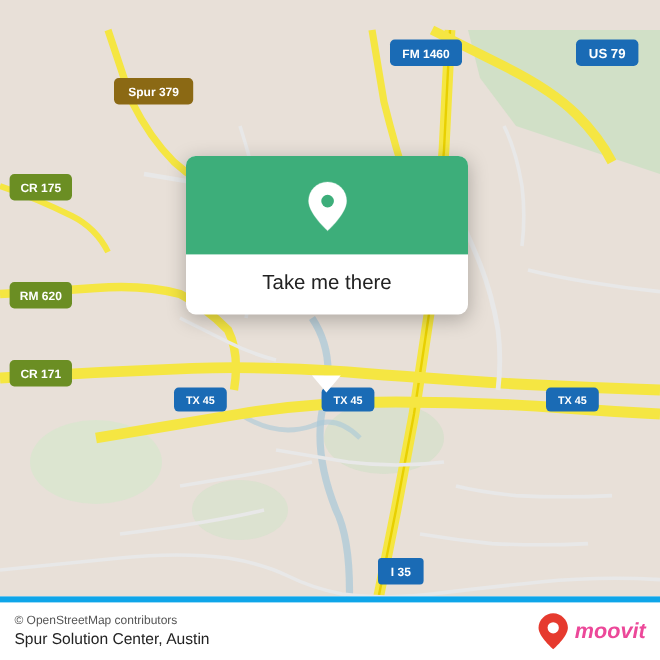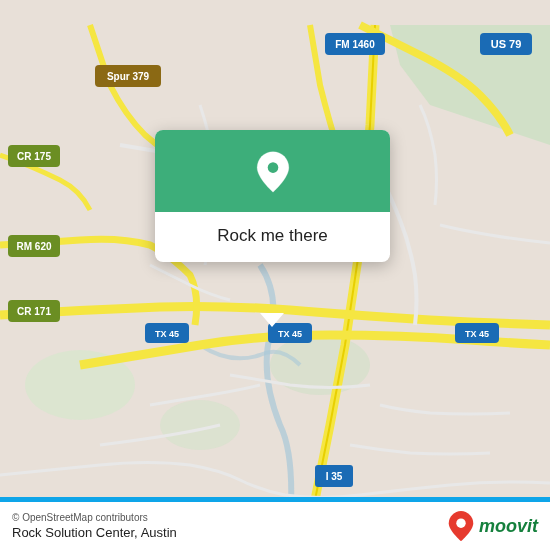--- a/index.html
+++ b/index.html
@@ -113,21 +113,21 @@
     }
 
     .moovit-pin {
       width: 28px;
       height: 32px;
     }
 
     .moovit-text {
       font-size: 18px;
       font-weight: bold;
-      color: #15803d;
+      color: #ec4899;
       font-style: italic;
     }
   </style>
 </head>
 <body>
 
 <div id="map-container">
 
   <svg class="map-svg" viewBox="0 0 550 500" xmlns="http://www.w3.org/2000/svg">
 
@@ -207,35 +207,35 @@
 
   <div class="popup-card">
     <div class="popup-card-top" style="background-color: #3dae7a;">
 
       <svg class="location-pin" viewBox="0 0 44 50" xmlns="http://www.w3.org/2000/svg">
         <path d="M22 2 C12 2 4 10 4 20 C4 32 22 48 22 48 C22 48 40 32 40 20 C40 10 32 2 22 2 Z" fill="white" stroke="rgba(255,255,255,0.3)" stroke-width="1"></path>
         <circle cx="22" cy="20" r="6" fill="#3dae7a"></circle>
       </svg>
     </div>
     <div class="popup-card-bottom">
-      <button class="take-me-there-btn">Rock me there</button>
+      <button class="take-me-there-btn">Take me there</button>
     </div>
   </div>
 
   <div style="position:absolute; top:313px; left:260px; width:0; height:0;
               border-left:12px solid transparent;
               border-right:12px solid transparent;
               border-top:14px solid white;
               z-index:11;">
   </div>
 
   <div class="bottom-bar">
     <div class="bottom-bar-left">
       <span class="osm-credit">© OpenStreetMap contributors</span>
-      <span class="location-label">Rock Solution Center, Austin</span>
+      <span class="location-label">Spur Solution Center, Austin</span>
     </div>
     <div class="moovit-logo">
 
       <svg class="moovit-pin" viewBox="0 0 28 34" xmlns="http://www.w3.org/2000/svg">
         <path d="M14 1 C7 1 1 7 1 14 C1 22 14 33 14 33 C14 33 27 22 27 14 C27 7 21 1 14 1 Z" fill="#e63a2e"></path>
         <circle cx="14" cy="14" r="5" fill="white"></circle>
       </svg>
       <span class="moovit-text">moovit</span>
     </div>
   </div>

